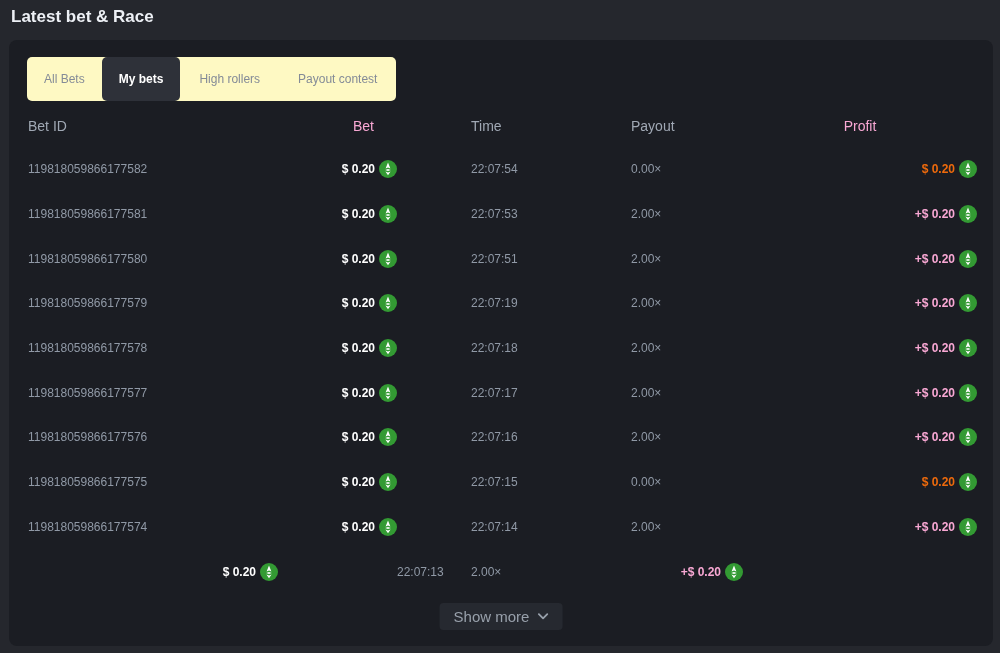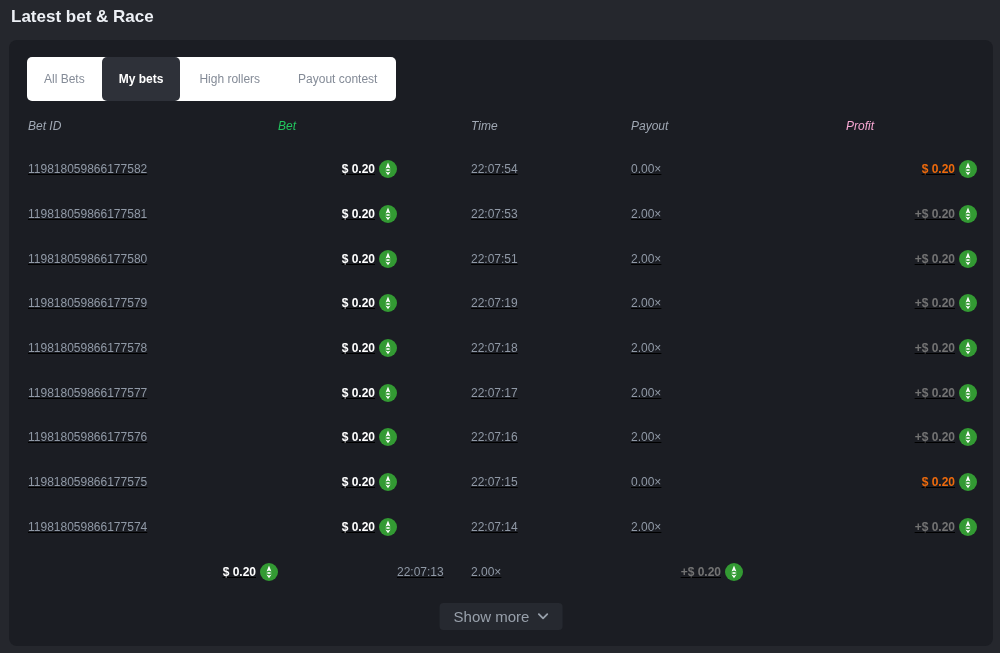--- a/index.html
+++ b/index.html
@@ -27,21 +27,21 @@
     background: #1b1d23;
     border-radius: 8px;
   }
   .tabs {
     position: absolute;
     left: 18px;
     top: 17px;
     height: 44px;
     display: inline-flex;
     align-items: stretch;
-    background: #ffffff;
+    background: #fef9c3;
     border-radius: 5px;
   }
   .tab {
     display: flex;
     align-items: center;
     padding: 0 17px;
     font-size: 12px;
     color: #848b97;
     cursor: pointer;
     border-radius: 5px;
@@ -61,43 +61,43 @@
   }
   .trow {
     display: grid;
     grid-template-columns: 250px 119px 74px 160px 112px 1fr;
     align-items: center;
     padding-left: 19px;
     padding-right: 16px;
   }
   .thead { height: 46px; }
   .thead .cell { padding-top: 3px; }
-  .thead .cell { font-size: 12px; color: #a0a8b4; font-style: italic; }
-  .tbody .trow { height: 44.7px; text-decoration: underline; }
+  .thead .cell { font-size: 14px; color: #a0a8b4; }
+  .tbody .trow { height: 44.7px; }
   .cell { font-size: 12px; color: #9099a6; }
   .c-id { text-align: left; }
   .c-bet {
     display: flex;
     justify-content: flex-end;
     align-items: center;
     gap: 4px;
     font-weight: 700;
     color: #ffffff;
   }
-  .thead .c-bet { display: block; text-align: left; padding-right: 23px; color: #22c55e; font-weight: 400; }
+  .thead .c-bet { display: block; text-align: right; padding-right: 23px; color: #f9a8d4; font-weight: 400; }
   .c-time, .c-payout { text-align: left; }
   .c-profit {
     display: flex;
     justify-content: flex-end;
     align-items: center;
     gap: 4px;
     font-weight: 700;
   }
   .thead .c-profit { display: block; text-align: center; color: #f9a8d4; font-weight: 400; }
-  .profit-win { color: #737373; }
+  .profit-win { color: #f9a8d4; }
   .profit-loss { color: #ee6a0c; }
   .coin { width: 18px; height: 18px; display: block; flex: none; }
   .show-more {
     position: absolute;
     left: 50%;
     transform: translateX(-50%);
     top: 563px;
     height: 27px;
     padding: 0 14px;
     display: inline-flex;

